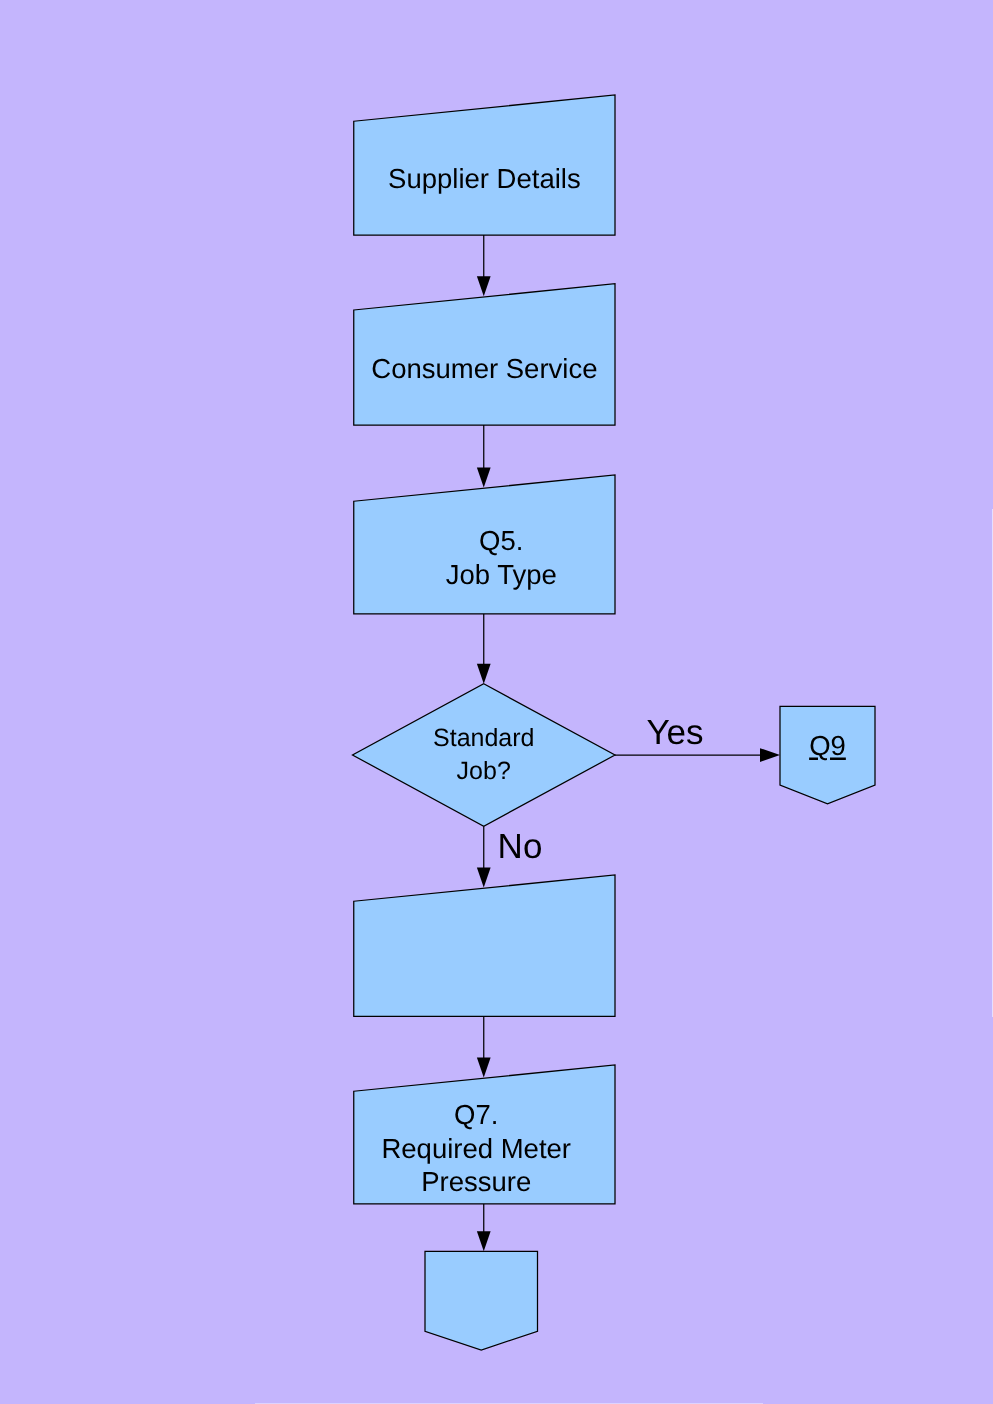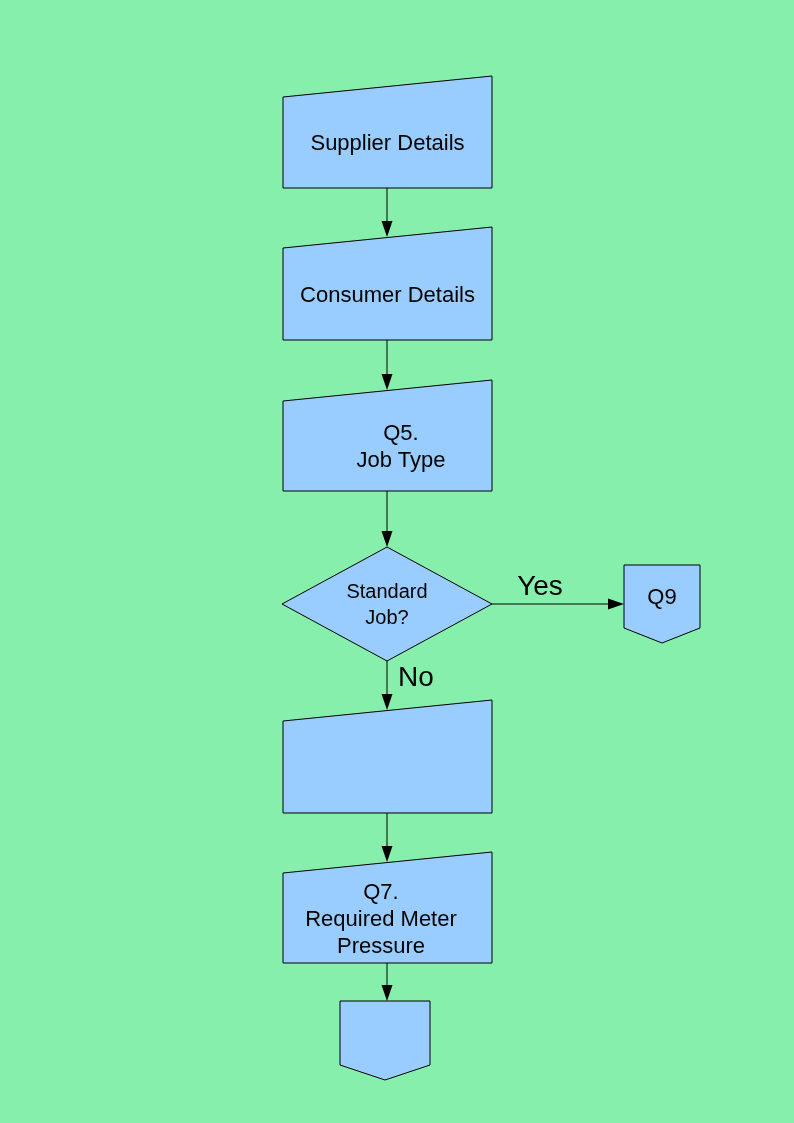--- a/index.html
+++ b/index.html
@@ -1,20 +1,20 @@
 <!DOCTYPE html>
 <html><head>
 <meta charset="utf-8">
 <style>
   html, body { margin: 0; padding: 0; background: #ffffff; }
   .page {
     position: relative;
     width: 794px;
     height: 1123px;
-    background: #86efac;
+    background: #c4b5fd;
     font-family: "Liberation Sans", sans-serif;
     color: #000000;
     overflow: hidden;
   }
   .layer { position: absolute; left: 0; top: 0; }
   .node-label {
     position: absolute;
     display: flex;
     align-items: center;
     justify-content: center;
@@ -71,29 +71,29 @@
       <polygon points="387,547 492,604 387,661 282,604"></polygon>
       <polygon points="624,565 700,565 700,628 662,643 624,628"></polygon>
       <polygon points="283,721 492,700 492,813 283,813"></polygon>
       <polygon points="283,873 492,852 492,963 283,963"></polygon>
       <polygon points="340,1001 430,1001 430,1065 385,1080 340,1065"></polygon>
     </g>
   </svg>
 
   <div class="node-label" style="left:283px; top:97px; width:209px; height:91px;">Supplier Details</div>
 
-  <div class="node-label" style="left:283px; top:248px; width:209px; height:92px;">Consumer Details</div>
+  <div class="node-label" style="left:283px; top:248px; width:209px; height:92px;">Consumer Service</div>
 
   <div class="node-label" style="left:283px; top:401px; width:236px; height:90px;">Q5.
 Job Type</div>
 
   <div class="node-label decision" style="left:282px; top:547px; width:210px; height:114px;">Standard
 Job?</div>
 
-  <div class="node-label connector" style="left:624px; top:565px; width:76px; height:63px;">Q9</div>
+  <div class="node-label connector" style="left:624px; top:565px; width:76px; height:63px;text-decoration:underline;">Q9</div>
 
 
   <div class="node-label" style="left:283px; top:873px; width:196px; height:90px;">Q7.
 Required Meter
 Pressure</div>
 
 
   <div class="edge-label" style="left:502px; top:571px; width:76px; height:30px;">Yes</div>
 
   <div class="edge-label" style="left:392px; top:662px; width:48px; height:30px;">No</div>

